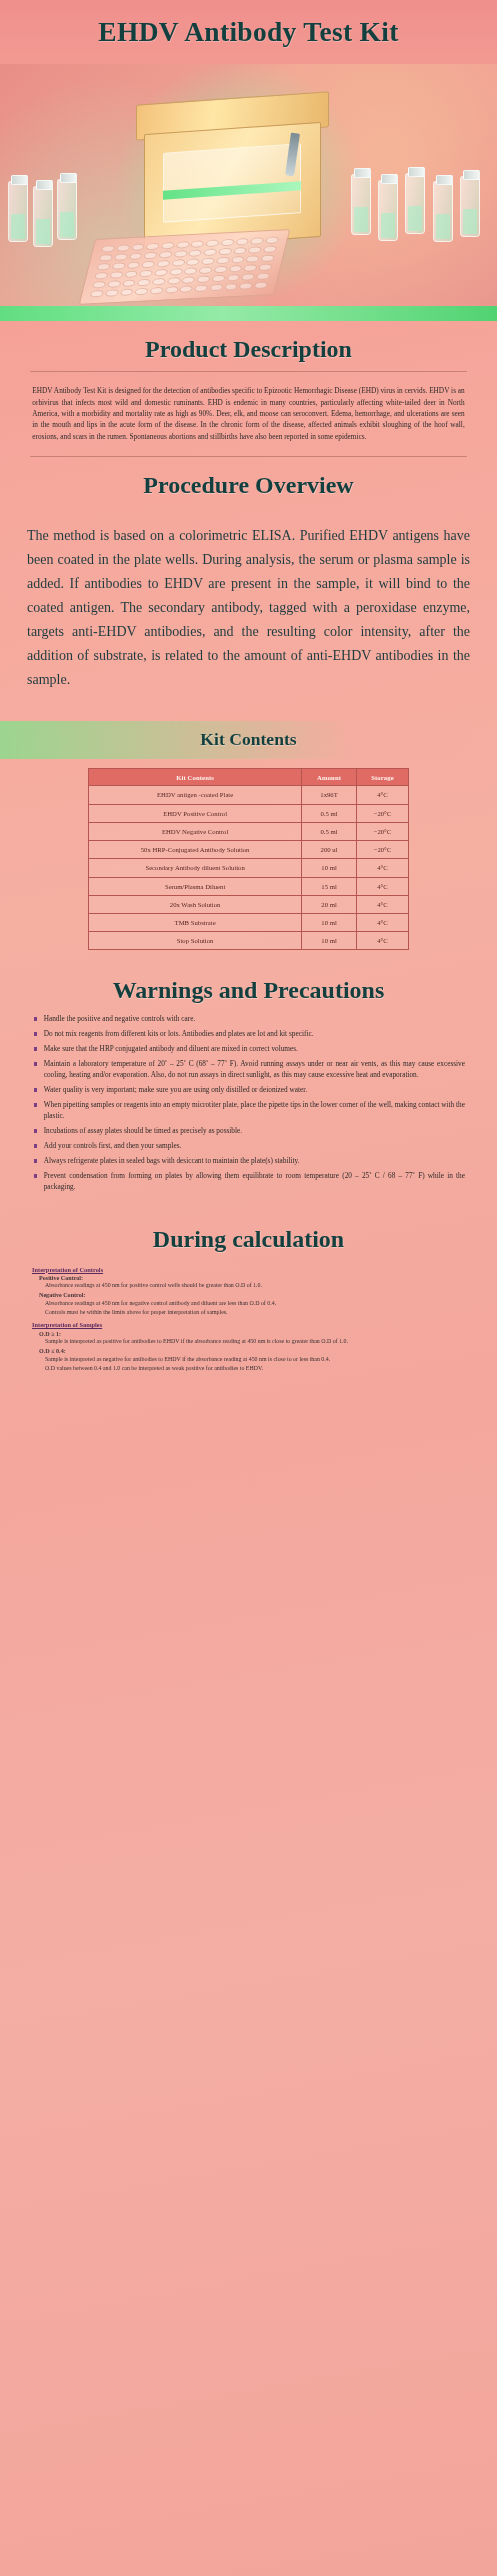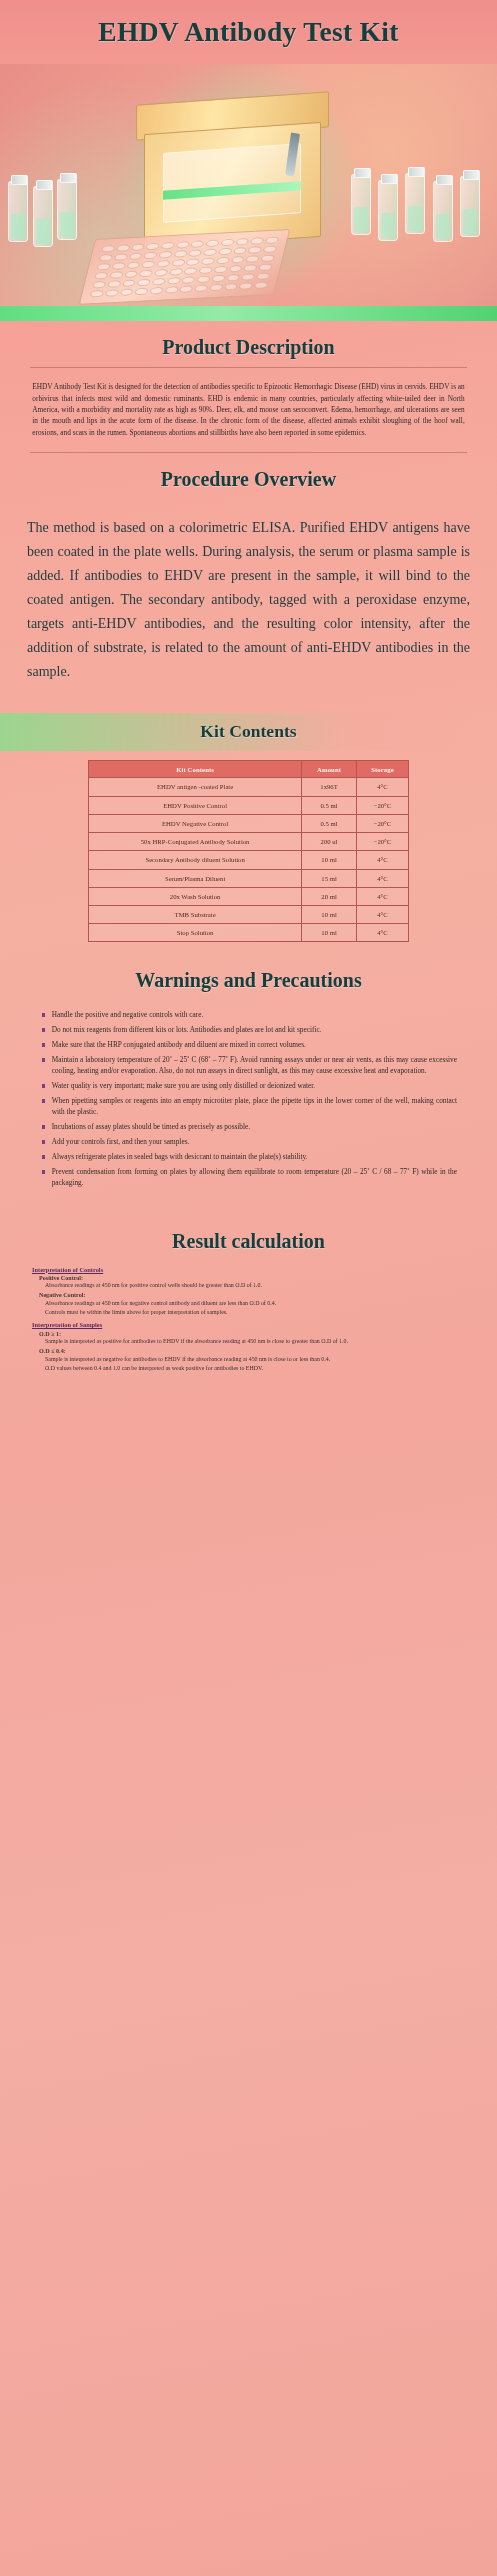--- a/index.html
+++ b/index.html
@@ -135,21 +135,21 @@
   }
   .green-bar {
     position: absolute; left: 0; bottom: 0; width: 497px; height: 15px;
     background: linear-gradient(90deg,#56e27f,#8df0a8 45%,#44d86f);
     opacity: .92;
   }
 
   
   .sec-head {
     text-align: center;
-    font-size: 20px;
+    font-size: 24px;
     font-weight: bold;
     color: #13403f;
     padding: 15px 0 8.2px;
     text-shadow: 0.6px 0.6px 0 rgba(255,255,255,.3);
   }
   .sec-head.boxed {
     background: linear-gradient(90deg,#8fd98a,#a9e394 40%,#f1a79b 100%);
     margin: 10.5px 0 0;
     padding: 8.2px 0 8.2px;
     font-size: 17.6px;
@@ -205,21 +205,21 @@
     color: #5a2a26;
     background: rgba(255,255,255,.07);
     line-height: 1.35;
   }
   table.kit td.name { text-align: center; }
 
   
   .warn-wrap { padding: 1.2px 32px 14px; }
   ul.warn {
     list-style: none;
-    margin: 8px; padding: 0;
+    margin: 0; padding: 0;
     font-size: 7.3px;
     color: #2f2a2a;
   }
   ul.warn li {
     position: relative;
     padding: 0 0 4.1px 11.7px;
     line-height: 1.5;
     text-align: justify;
   }
   ul.warn li::before {
@@ -444,21 +444,21 @@
       <li>Maintain a laboratory temperature of 20˚ – 25˚  C (68˚ – 77˚  F). Avoid running assays under or near air vents, as this may cause excessive cooling, heating and/or evaporation. Also, do not run assays in direct sunlight, as this may cause excessive heat and evaporation.</li>
       <li>Water quality is very important; make sure you are using only distilled or deionized water.</li>
       <li>When pipetting samples or reagents into an empty microtiter plate, place the pipette tips in the lower corner of the well, making contact with the plastic.</li>
       <li>Incubations of assay plates should be timed as precisely as possible.</li>
       <li>Add your controls first, and then your samples.</li>
       <li>Always refrigerate plates in sealed bags with desiccant to maintain the plate(s) stability.</li>
       <li>Prevent condensation from forming on plates by allowing them equilibrate to room temperature (20 – 25˚  C / 68 – 77˚   F) while in the packaging.</li>
     </ul>
   </div>
 
-  <div class="sec-head">Result calculation</div>
+  <div class="sec-head">During calculation</div>
   <div class="result-wrap">
 
     <div class="res-title">Interpretation of Controls</div>
     <div class="res-sub">Positive Control:</div>
     <div class="res-line">Absorbance readings at 450 nm for positive control wells should be greater than O.D of 1.0.</div>
     <div class="res-sub">Negative Control:</div>
     <div class="res-line tight">Absorbance readings at 450 nm for negative control antibody and diluent are less than O.D of 0.4.</div>
     <div class="res-line">Controls must be within the limits above for proper interpretation of samples.</div>
 
     <div class="res-title">Interpretation of Samples</div>

